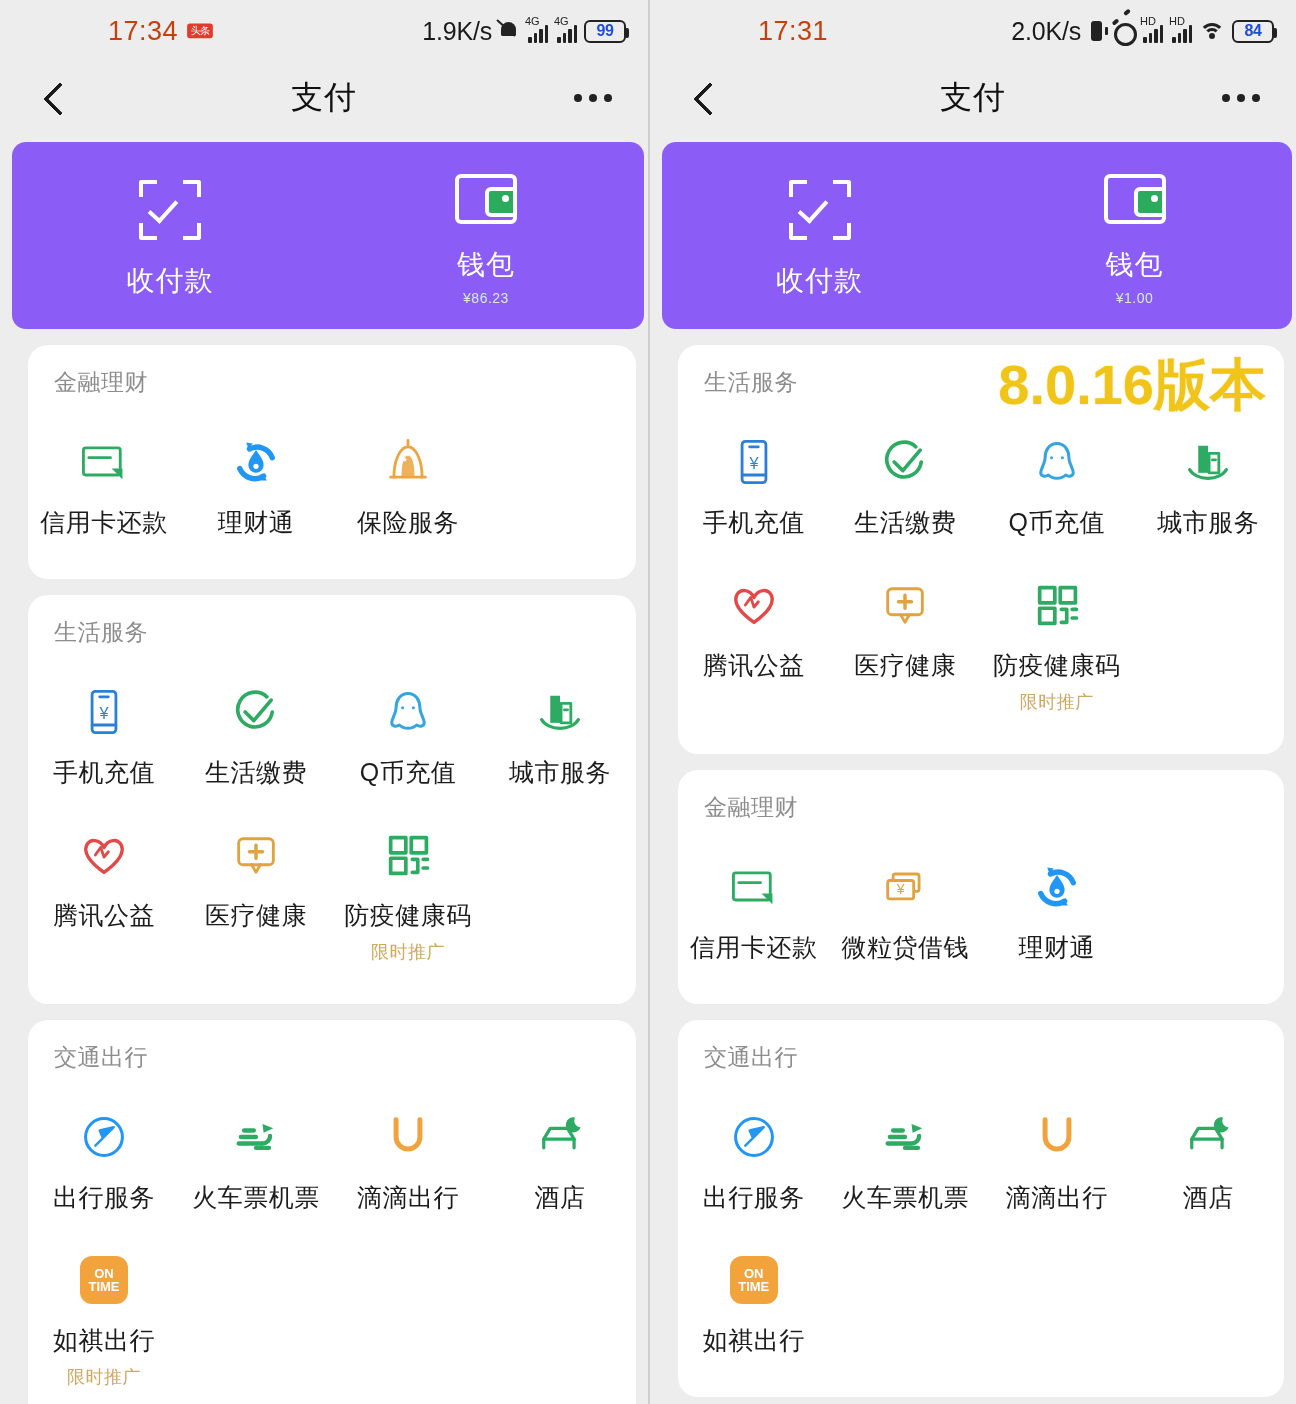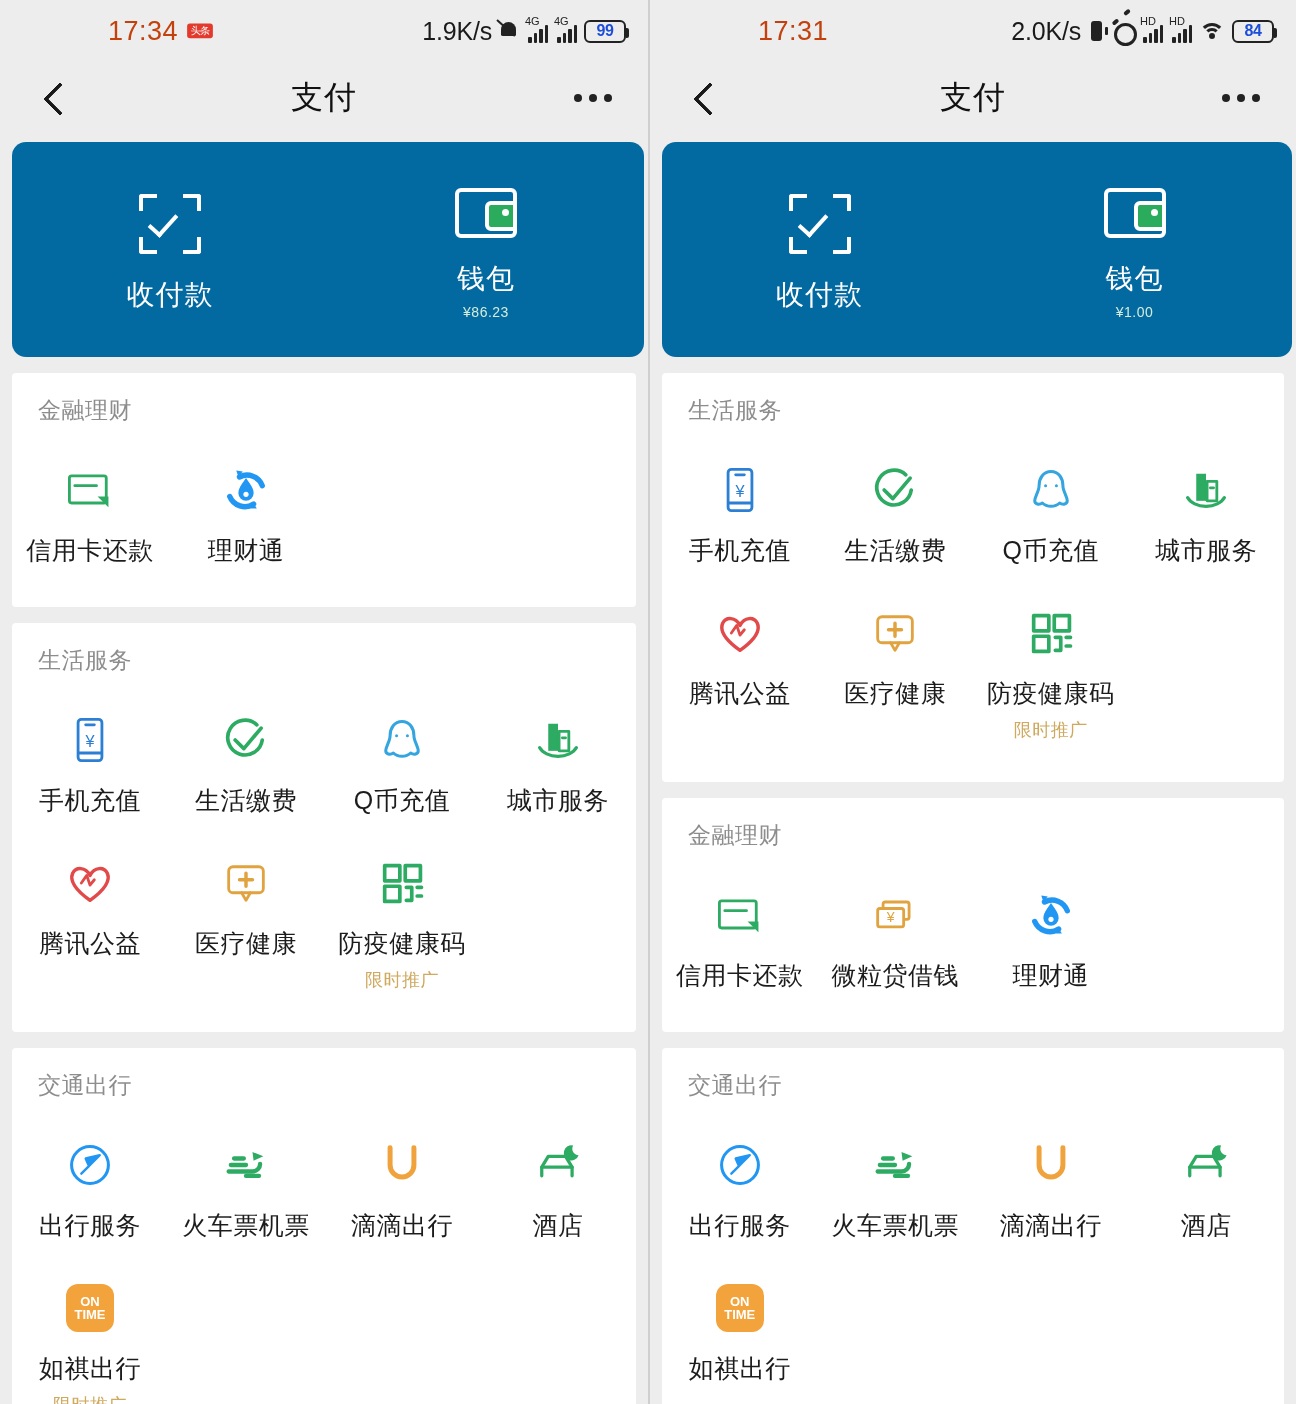--- a/index.html
+++ b/index.html
@@ -126,24 +126,24 @@
   }
   .nav-more {
     margin-left: auto; display: flex; gap: 7px; align-items: center;
     position: relative; z-index: 2; cursor: pointer;
   }
   .nav-more i { width: 8px; height: 8px; background: #222; border-radius: 50%; }
 
   
   .pay-card {
     margin: 8px 4px 0 12px;
-    background: #0369a1;
+    background: #8b5cf6;
     border-radius: 14px;
     display: flex;
-    height: 215px;
+    height: 187px;
     position: relative;
   }
   .pay-cell {
     flex: 1; display: flex; flex-direction: column;
     align-items: center; justify-content: center; cursor: pointer;
     padding-top: 8px;
   }
   .pay-label { color: #fff; font-size: 28px; margin-top: 22px; letter-spacing: 1px; }
   .pay-sub { color: #d4edda; font-size: 14px; margin-top: 6px; letter-spacing: .5px; }
   
@@ -172,23 +172,23 @@
     width: 24px; height: 22px; border: 4px solid #fff;
     border-radius: 6px 0 0 6px; background: #2aac5c;
   }
   .ico-wallet:after {
     content: ""; position: absolute; right: 4px; top: 17px;
     width: 7px; height: 7px; background: #fff; border-radius: 50%;
   }
 
   
   .card {
-    margin: 16px 12px 0 12px;
+    margin: 16px 12px 0 28px;
     background: #fff;
-    border-radius: 4px;
+    border-radius: 20px;
     padding: 22px 0 24px 0;
     position: relative;
   }
   .card-title {
     font-size: 23px; color: #8d8d8d; padding-left: 26px; margin-bottom: 14px;
     letter-spacing: .5px;
   }
   .grid {
     display: flex; flex-wrap: wrap;
   }
@@ -297,20 +297,32 @@
                 <svg width="52" height="52" viewBox="0 0 48 48" fill="none" stroke="#2196f3" stroke-width="2.6" stroke-linecap="round" stroke-linejoin="round">
                   <path d="M9 30 a15 15 0 0 0 22 7" stroke-width="5"></path>
                   <path d="M39 20 a15 15 0 0 0 -21 -8" stroke-width="5"></path>
                   <path d="M24 13 c5 7 7 10 7 14 a7 7 0 0 1 -14 0 c0 -4 2 -7 7 -14z" fill="#2196f3" stroke="none"></path>
                   <circle cx="24" cy="28" r="2.4" fill="#fff" stroke="none"></circle>
                   <path d="M31 36 l-3 5 l6 0z" fill="#2196f3" stroke="none"></path>
                   <path d="M17 12 l4 -5 l-6 -1z" fill="#2196f3" stroke="none"></path>
                 </svg>
               </div>
               <div class="name">理财通</div>
+            </div>
+            <div class="cell">
+              <div class="glyph">
+                <svg width="52" height="52" viewBox="0 0 48 48" fill="none" stroke="#eda33f" stroke-width="2.6" stroke-linecap="round" stroke-linejoin="round">
+                  <path d="M11 38 c0 -16 6 -28 13 -28 s13 12 13 28"></path>
+                  <path d="M18 38 c0 -12 2 -20 6 -20 s6 8 6 20 z" fill="#eda33f" stroke="none" opacity=".85"></path>
+                  <circle cx="21" cy="22" r="1.6" fill="#fff" stroke="none"></circle>
+                  <path d="M8 38 h32"></path>
+                  <path d="M24 4 v6"></path>
+                </svg>
+              </div>
+              <div class="name">保险服务</div>
             </div>
           </div>
         </div>
         <div class="card">
           <div class="card-title">生活服务</div>
           <div class="grid">
             <div class="cell">
               <div class="glyph">
                 <svg width="52" height="52" viewBox="0 0 48 48" fill="none" stroke="#2b7fd4" stroke-width="2.6" stroke-linecap="round" stroke-linejoin="round">
                   <rect x="13" y="5" width="22" height="38" rx="3"></rect>
@@ -502,20 +514,21 @@
       <div class="pay-cell">
         <div class="ico-wallet"></div>
         <div class="pay-label">钱包</div>
         <div class="pay-sub">¥1.00</div>
       </div>
     </div>
 
     <div id="right-sections">
         <div class="card">
           <div class="card-title">生活服务</div>
+          <div class="version-tag">8.0.16版本</div>
           <div class="grid">
             <div class="cell">
               <div class="glyph">
                 <svg width="52" height="52" viewBox="0 0 48 48" fill="none" stroke="#2b7fd4" stroke-width="2.6" stroke-linecap="round" stroke-linejoin="round">
                   <rect x="13" y="5" width="22" height="38" rx="3"></rect>
                   <line x1="20" y1="10" x2="28" y2="10"></line>
                   <text x="24" y="30" font-size="15" fill="#2b7fd4" stroke="none" text-anchor="middle" font-family="Liberation Sans">¥</text>
                   <line x1="14" y1="36" x2="34" y2="36"></line>
                 </svg>
               </div>

